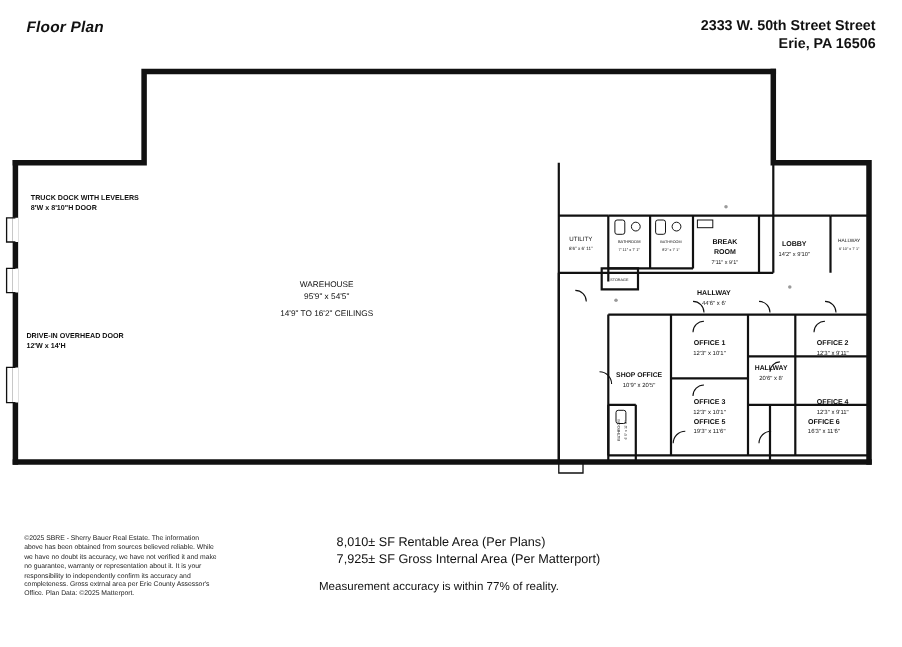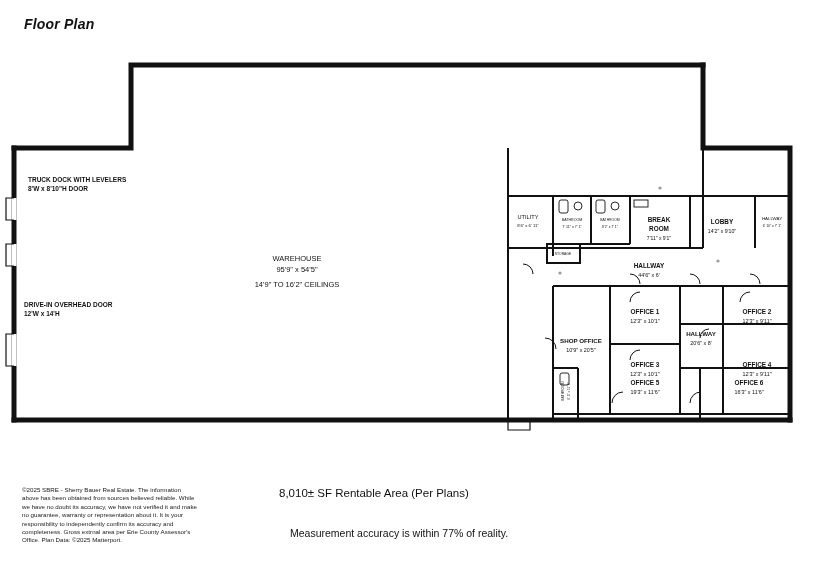--- a/index.html
+++ b/index.html
@@ -56,38 +56,42 @@
     position: absolute;
     left: 22px; top: 16px;
     width: 175px;
     font-size: 6.2px;
     line-height: 8.4px;
     color: #1a1a1a;
   }
 
   .areas {
     position: absolute;
-    left: 279px; top: 15px;
+    left: 306px; top: 15px;
     font-size: 11.5px;
     line-height: 16px;
     color: #111;
   }
   .note {
     position: absolute;
     left: 290px; top: 56px;
     font-size: 10.5px;
     line-height: 15px;
     color: #111;
   }
 </style>
 </head>
 <body>
 
 <div class="header">
   <div class="header-title">Floor Plan</div>
+  <div class="header-address">
+    <div>2333 W. 50th Street Street</div>
+    <div>Erie, PA 16506</div>
+  </div>
 </div>
 
 <div class="plan">
 <svg width="820" height="410" viewBox="0 0 820 410" xmlns="http://www.w3.org/2000/svg">
 
   <g>
     <path d="M 14 100 L 131 100 L 131 17 L 703 17 L 703 100 L 790 100 L 790 372 L 14 372 Z" fill="#ffffff" stroke="#111111" stroke-width="3"></path>
   </g>
 
   <g stroke="#111111" stroke-width="5" fill="none" stroke-linecap="square">
@@ -273,17 +277,18 @@
       <text x="749" y="346" font-size="5.4">16'3" x 11'6"</text>
     </g>
   </g>
 </svg>
 </div>
 
 <div class="footer">
   <div class="disclaimer">©2025 SBRE - Sherry Bauer Real Estate. The information above has been obtained from sources believed reliable. While we have no doubt its accuracy, we have not verified it and make no guarantee, warranty or representation about it. It is your responsibility to independently confirm its accuracy and completeness. Gross extrnal area per Erie County Assessor's Office. Plan Data: ©2025 Matterport.</div>
   <div class="areas">
     <div>8,010± SF Rentable Area (Per Plans)</div>
+    <div>7,925± SF Gross Internal Area (Per Matterport)</div>
   </div>
   <div class="note">
     <div>Measurement accuracy is within 77% of reality.</div>
   </div>
 </div>
 
 </body></html>

